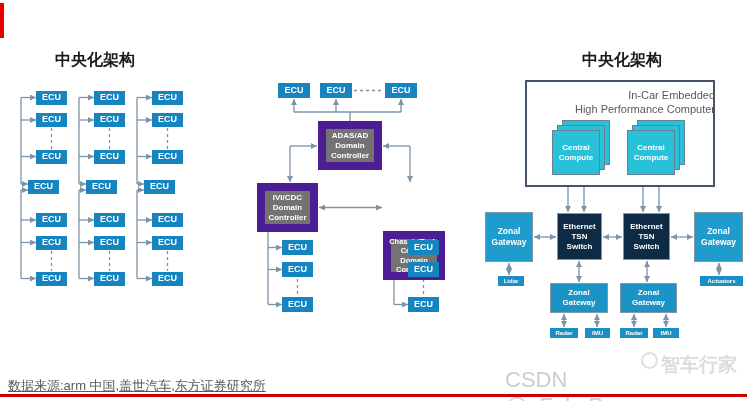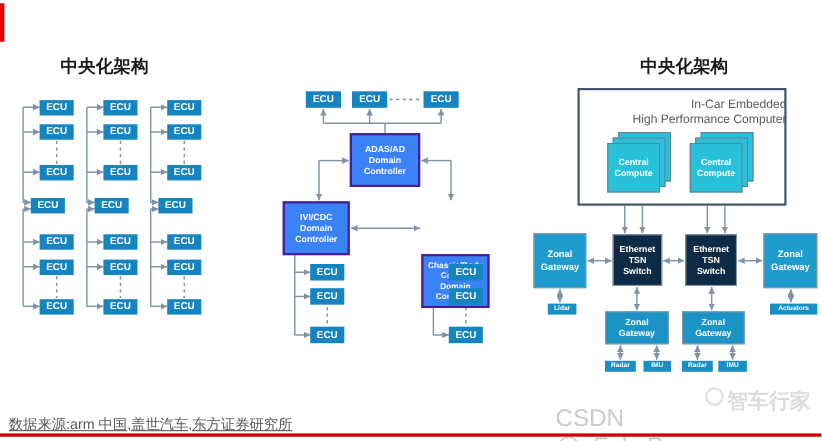--- a/index.html
+++ b/index.html
@@ -13,21 +13,21 @@
   .red-bar{left:0;top:3px;width:4px;height:35px;background:#e60000;}
   .fig-title{left:12px;top:10px;font-size:16px;font-weight:bold;color:#e60000;letter-spacing:0.5px;}
   
   .sec-title{font-size:16px;font-weight:bold;color:#1a1a1a;text-align:center;}
   
   #wires{left:0;top:0;z-index:1;}
   
   .bx{position:absolute;z-index:2;display:flex;align-items:center;justify-content:center;
       text-align:center;color:#ffffff;font-weight:bold;box-sizing:border-box;line-height:1.25;}
   .ecu{background:#1584bf;font-size:9px;}
-  .cyan{background:#3b82f6;border:2px solid #4c1d95;font-size:8px;}
+  .cyan{background:#737373;border:8px solid #4c1d95;font-size:8px;}
   .navy{background:#0e2b45;border:1.5px solid #8496a3;font-size:8px;}
   .gw{background:#1e9ccd;border:1.5px solid #8496a3;font-size:8.5px;}
   .gwb{background:#1b93c5;border:1.5px solid #8496a3;font-size:8px;}
   .sensor{background:#1a8fc4;font-size:6px;line-height:1;}
   .stack{background:#29c1da;border:1.5px solid #6b7f92;font-size:8px;}
   
   .hpc{left:525px;top:80px;width:190px;height:107px;border:2px solid #44546a;background:#ffffff;
        box-sizing:border-box;z-index:1;}
   .hpc-title{left:525px;top:88px;width:190px;text-align:right;font-size:11px;color:#595959;
        line-height:1.3;z-index:2;}

